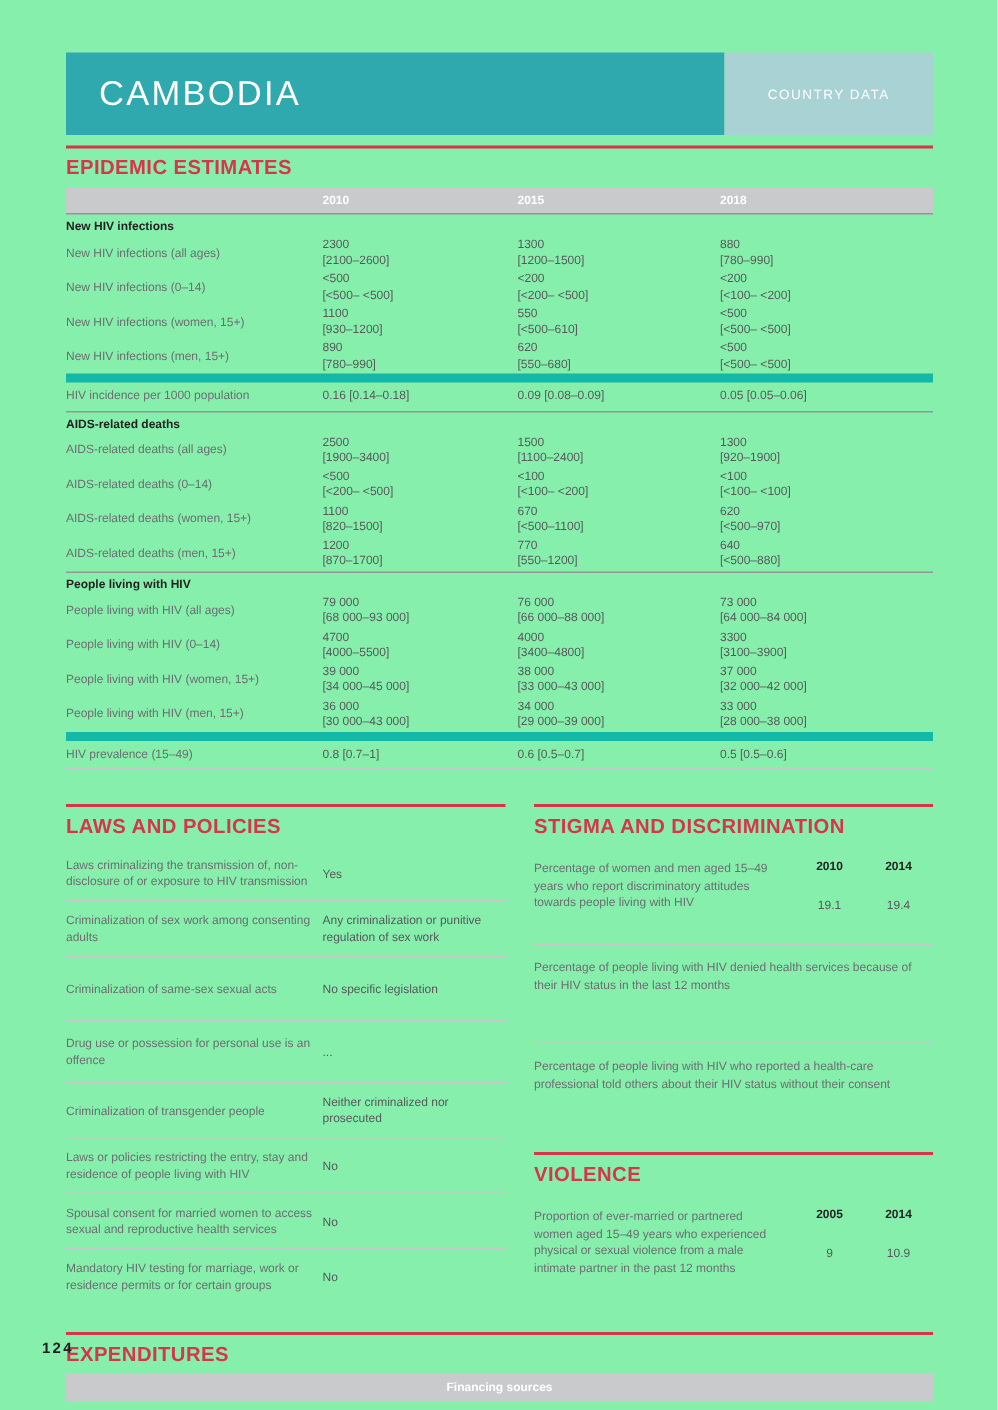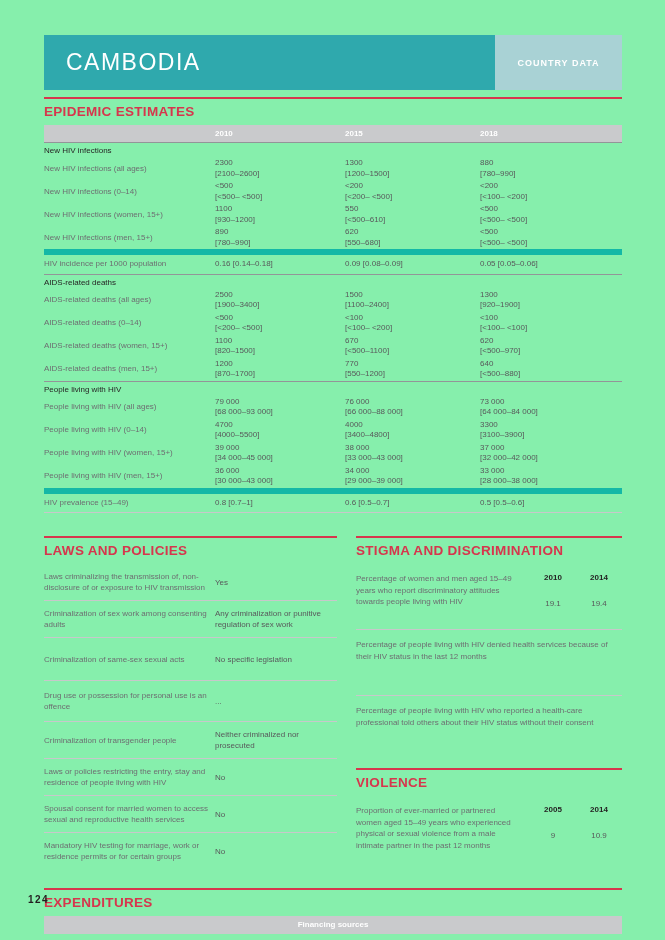--- a/index.html
+++ b/index.html
@@ -7,33 +7,33 @@
     width:665px;height:940px;box-sizing:border-box;position:relative;
     background:#86efac;overflow:hidden;
     padding:35px 43px 0 44px;
     font-family:"Liberation Sans",sans-serif;
     -webkit-font-smoothing:antialiased;
   }
   
   .title-bar{display:flex;height:55px;}
   .title-main{flex:1;background:#2FA9AD;color:#fff;display:flex;align-items:center;
     padding-left:22px;font-size:23px;font-weight:400;letter-spacing:1.5px;}
-  .badge{width:127px;background:#A9D2D5;color:#fff;font-size:9px;font-weight:bold;
+  .badge{width:139px;background:#A9D2D5;color:#fff;font-size:9px;font-weight:normal;
     letter-spacing:1px;display:flex;align-items:center;justify-content:center;}
   
   .rule{border-top:2px solid #D6364D;margin-top:7px;}
   h2{color:#D6364D;font-size:13.5px;margin:5px 0 6px;font-weight:bold;letter-spacing:.3px;}
   
   .ehead{display:grid;grid-template-columns:171px 130px 135px 1fr;background:#C9CACC;
     color:#fff;font-weight:bold;font-size:8px;height:17px;align-items:center;}
   .erow{display:grid;grid-template-columns:171px 130px 135px 1fr;padding:1px 0;font-size:8px;}
   .erow .elabel{color:#6D6E71;display:flex;align-items:center;line-height:10px;padding-right:8px;}
   .ecell{padding-right:6px;}
   .eval,.erange{color:#58595B;line-height:10.5px;}
-  .egroup{font-weight:normal;color:#231F20;border-top:1px solid #939598;padding:3px 0 2px;font-size:8px;}
+  .egroup{font-weight:bold;color:#231F20;border-top:1px solid #939598;padding:3px 0 2px;font-size:8px;}
   .erow.inline{border-top:6px solid #14b8a6;padding:4px 0;}
   .etable{border-bottom:1px solid #C7C8CA;}
   
   .two-col{display:flex;gap:19px;margin-top:16px;min-height:294px;align-items:stretch;}
   .col-left{width:293px;}
   .col-right{flex:1;}
   
   .lrow{display:grid;grid-template-columns:171px 1fr;border-bottom:1px solid #C7C8CA;
     padding:7px 0;font-size:8px;align-items:center;}
   .lrow:nth-child(3){min-height:28px;}

